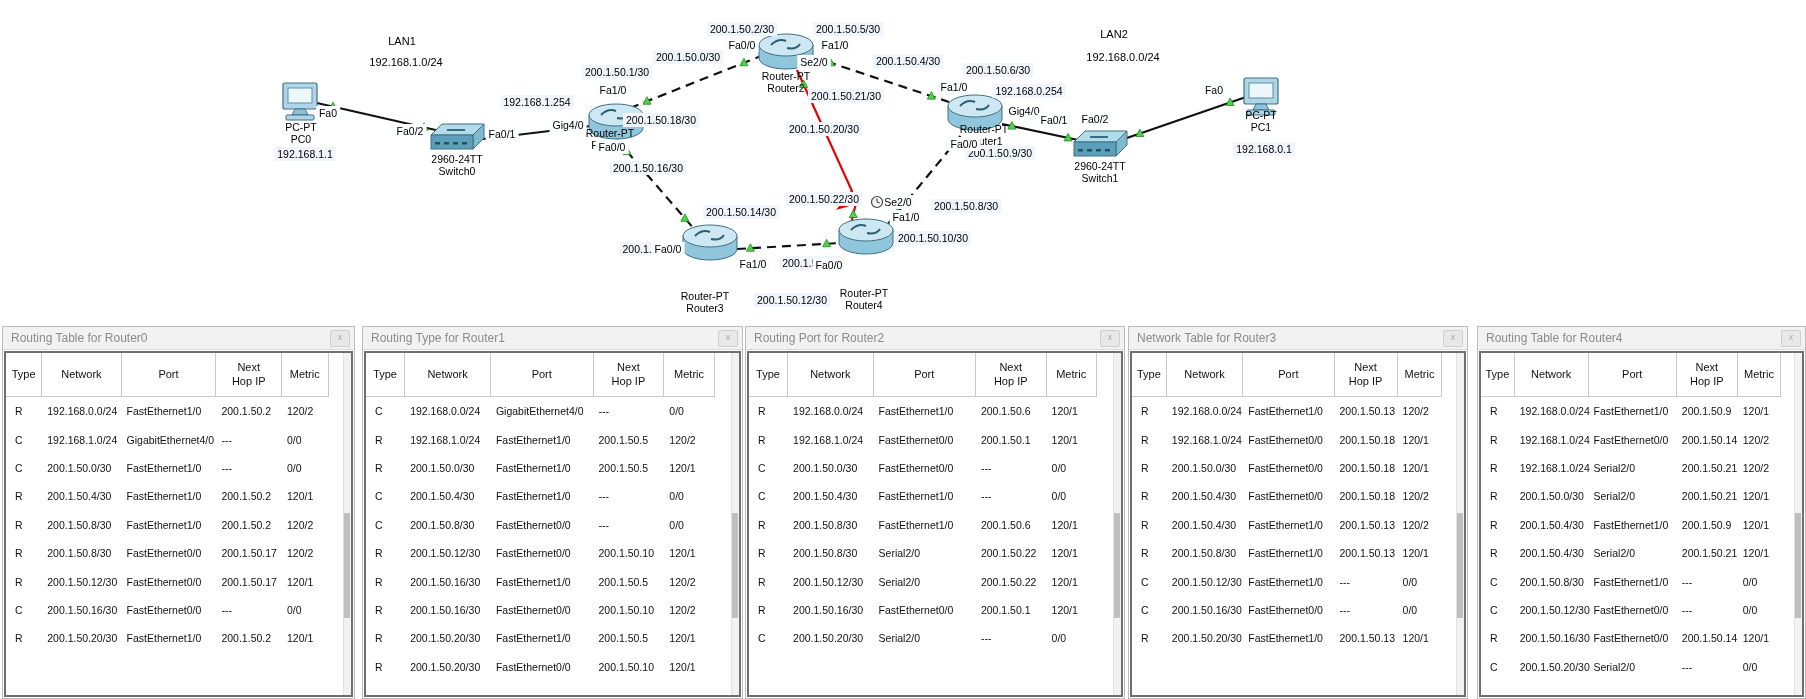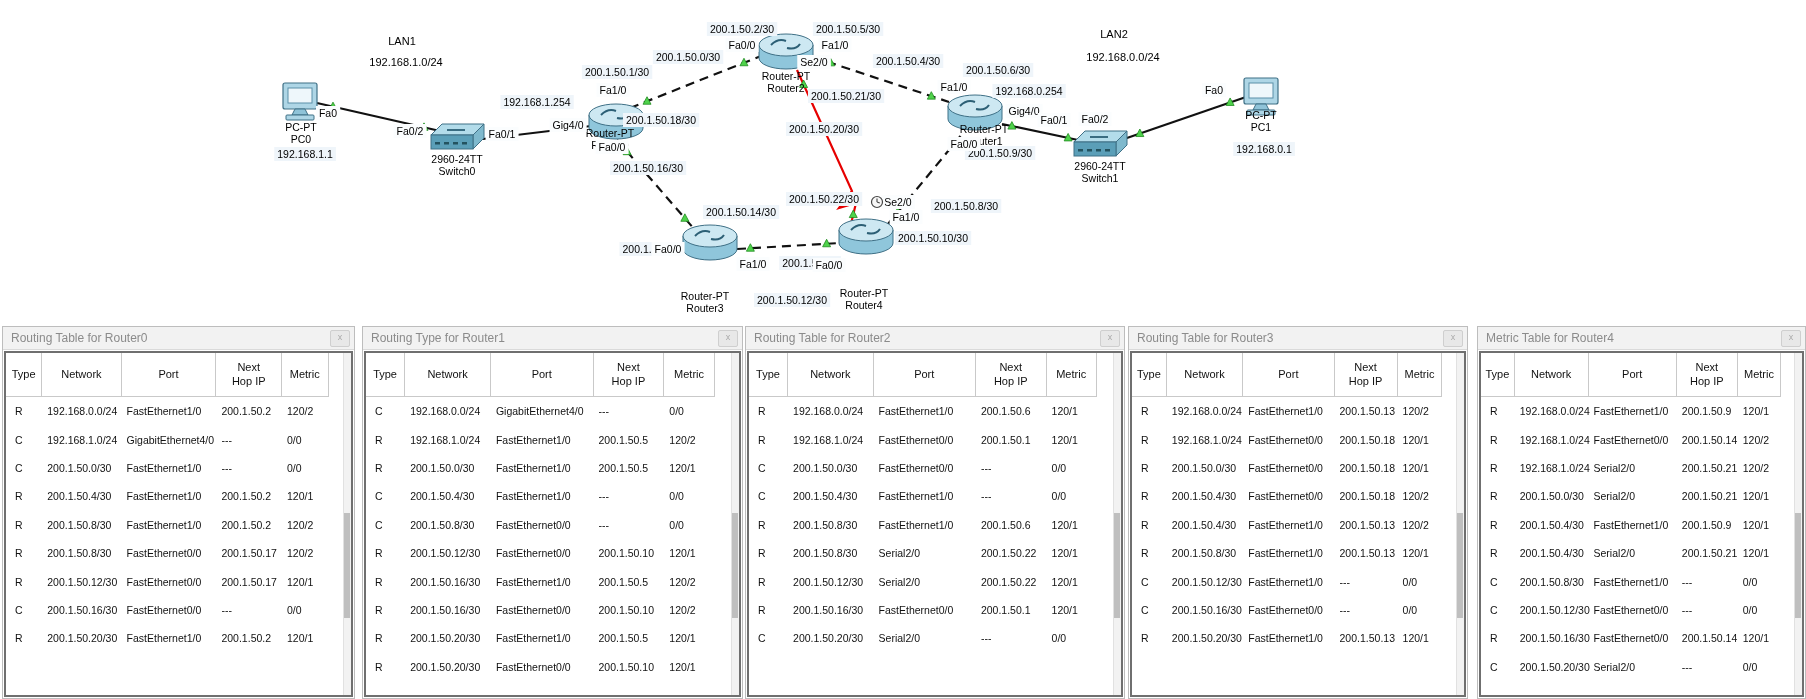--- a/index.html
+++ b/index.html
@@ -419,21 +419,21 @@
           <div class="tcell c4" style="width: 13.5%;">120/1</div>
           <div class="tcell tfill"></div>
         </div>
         <div class="scroll">
           <div class="thumb" style="top: 160px; height: 105px;"></div>
         </div>
       </div>
     </div>
     <div class="panel" style="left: 745px; width: 380px;">
       <div class="titlebar">
-        <span class="t">Routing Table for Router2</span>
+        <span class="t">Routing Port for Router2</span>
         <span class="closebtn">x</span>
       </div>
       <div class="tframe">
         <div class="thead">
           <div class="hcell" style="width: 10.5%;">Type</div>
           <div class="hcell" style="width: 23%;">Network</div>
           <div class="hcell" style="width: 27.5%;">Port</div>
           <div class="hcell" style="width: 19%; display: block; padding-top: 8px;">Next<br>Hop IP</div>
           <div class="hcell" style="width: 13.5%;">Metric</div>
           <div class="hcell hfill"></div>
@@ -510,21 +510,21 @@
           <div class="tcell c4" style="width: 13.5%;">0/0</div>
           <div class="tcell tfill"></div>
         </div>
         <div class="scroll">
           <div class="thumb" style="top: 160px; height: 105px;"></div>
         </div>
       </div>
     </div>
     <div class="panel" style="left: 1128px; width: 340px;">
       <div class="titlebar">
-        <span class="t">Routing Table for Router3</span>
+        <span class="t">Network Table for Router3</span>
         <span class="closebtn">x</span>
       </div>
       <div class="tframe">
         <div class="thead">
           <div class="hcell" style="width: 10.5%;">Type</div>
           <div class="hcell" style="width: 23%;">Network</div>
           <div class="hcell" style="width: 27.5%;">Port</div>
           <div class="hcell" style="width: 19%; display: block; padding-top: 8px;">Next<br>Hop IP</div>
           <div class="hcell" style="width: 13.5%;">Metric</div>
           <div class="hcell hfill"></div>
@@ -601,21 +601,21 @@
           <div class="tcell c4" style="width: 13.5%;">120/1</div>
           <div class="tcell tfill"></div>
         </div>
         <div class="scroll">
           <div class="thumb" style="top: 160px; height: 105px;"></div>
         </div>
       </div>
     </div>
     <div class="panel" style="left: 1477px; width: 329px;">
       <div class="titlebar">
-        <span class="t">Metric Table for Router4</span>
+        <span class="t">Routing Table for Router4</span>
         <span class="closebtn">x</span>
       </div>
       <div class="tframe">
         <div class="thead">
           <div class="hcell" style="width: 10.5%;">Type</div>
           <div class="hcell" style="width: 23%;">Network</div>
           <div class="hcell" style="width: 27.5%;">Port</div>
           <div class="hcell" style="width: 19%; display: block; padding-top: 8px;">Next<br>Hop IP</div>
           <div class="hcell" style="width: 13.5%;">Metric</div>
           <div class="hcell hfill"></div>

